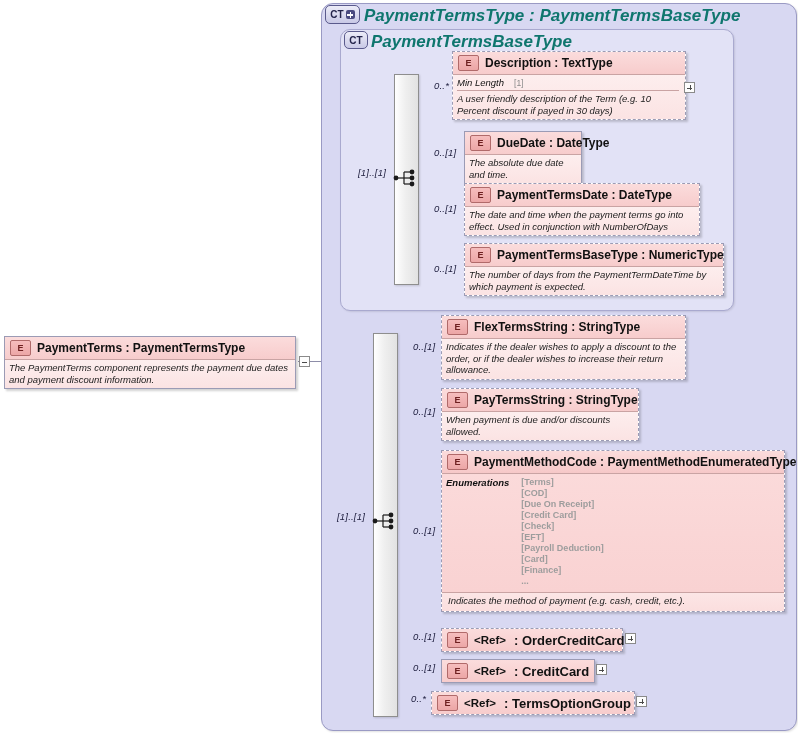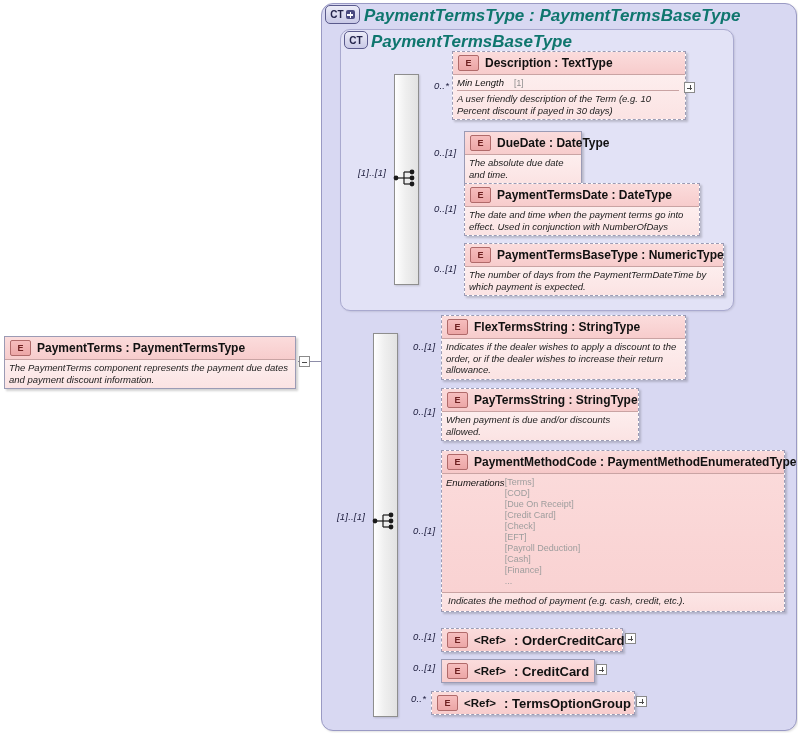--- a/index.html
+++ b/index.html
@@ -61,21 +61,21 @@
   .ename{font-size:12px;font-weight:bold;color:#111;white-space:nowrap;}
   .ebody{
     border-top:1px solid #c9a3a3;
     background:linear-gradient(#fdeeee,#fbe3e3);
     padding:2px 6px 3px 4px;
   }
   .doc{font-size:9.5px;font-style:italic;color:#222;line-height:1.22;}
   .facet{display:flex;gap:10px;align-items:baseline;padding-bottom:2px;border-bottom:1px solid #c9a3a3;margin-bottom:2px;}
   .facet-name{font-size:9.5px;font-style:italic;color:#111;}
   .facet-val{font-size:8.5px;color:#8a8a8a;}
-  .enum-wrap{display:flex;align-items:flex-start;padding:1px 0 2px 0;}
+  .enum-wrap{display:flex;gap:12px;align-items:flex-start;padding:1px 0 2px 0;font-weight:bold;}
   .enum-label{font-size:9.5px;font-style:italic;color:#111;flex:0 0 auto;}
   .enum-list{display:flex;flex-direction:column;}
   .enum-item{font-size:9px;color:#9d9d9d;line-height:1.22;}
   .ebody.enumbg{background:linear-gradient(#fbdada,#f9d2d2);border-top:1px solid #c9a3a3;}
   .ebody.enumdoc{background:linear-gradient(#fce6e6,#fbdede);border-top:1px solid #c9a3a3;padding:2px 6px 5px 6px;}
 
   
   .refbox .hdr{padding:3px 8px 3px 5px;}
   .refrow{display:flex;align-items:center;gap:8px;}
   .reftag{font-size:11.5px;font-weight:bold;color:#111;}
@@ -266,21 +266,21 @@
     <div class="enum-wrap">
       <span class="enum-label">Enumerations</span>
       <span class="enum-list">
         <span class="enum-item">[Terms]</span>
         <span class="enum-item">[COD]</span>
         <span class="enum-item">[Due On Receipt]</span>
         <span class="enum-item">[Credit Card]</span>
         <span class="enum-item">[Check]</span>
         <span class="enum-item">[EFT]</span>
         <span class="enum-item">[Payroll Deduction]</span>
-        <span class="enum-item">[Cash]</span>
+        <span class="enum-item">[Card]</span>
         <span class="enum-item">[Finance]</span>
         <span class="enum-item">...</span>
       </span>
     </div>
   </div>
   <div class="ebody enumdoc">
     <div class="doc">Indicates the method of payment (e.g. cash, credit, etc.).</div>
   </div>
 </div>
 

